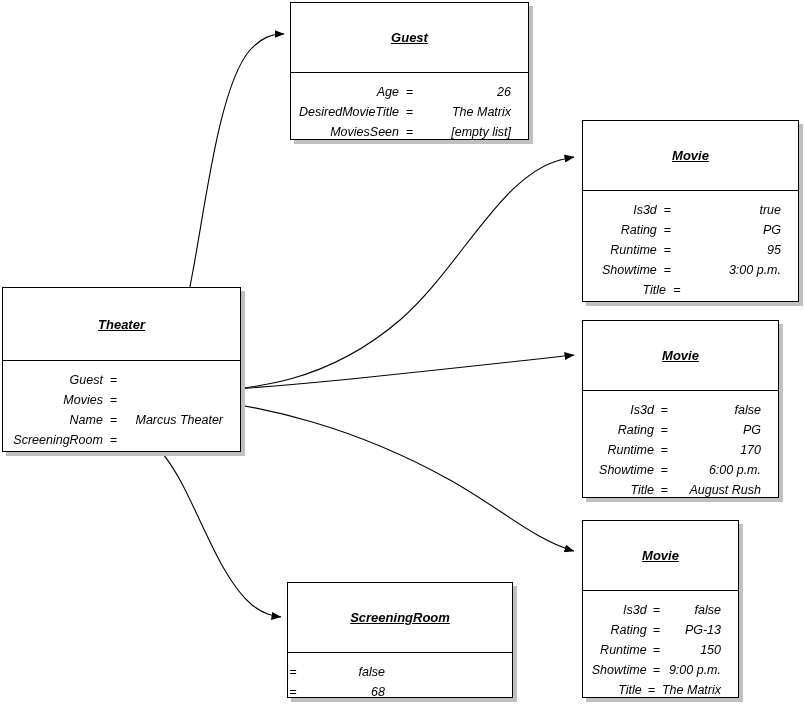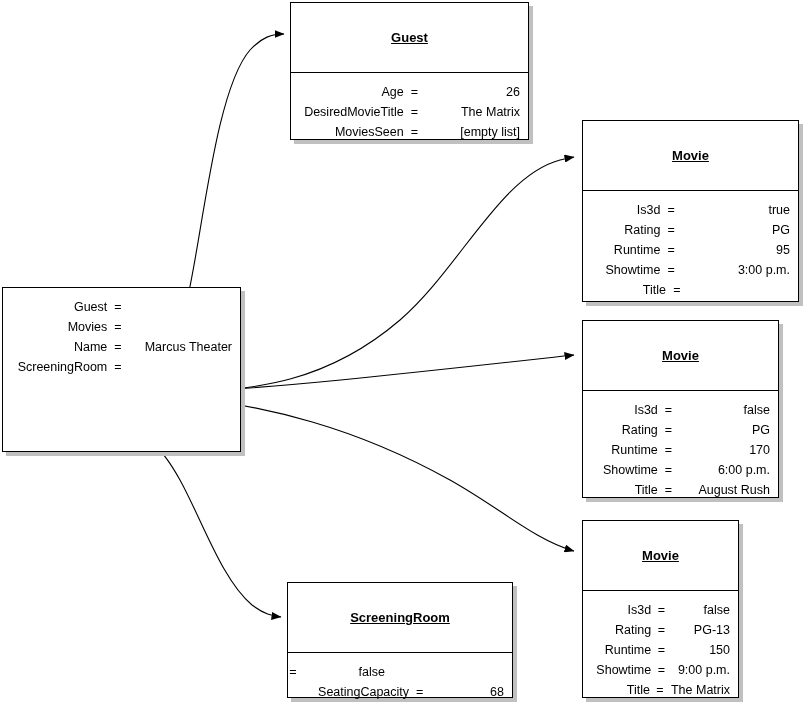--- a/index.html
+++ b/index.html
@@ -13,20 +13,21 @@
     position: relative;
     overflow: hidden;
     font-family: "Liberation Sans", sans-serif;
     color: #000000;
   }
   #canvas {
     position: absolute;
     left: 0; top: 0;
     width: 805px;
     height: 527px;
+    font-style: italic;
   }
   .edge-layer {
     position: absolute;
     left: 0; top: 0;
     width: 805px;
     height: 705px;
     pointer-events: none;
     z-index: 1;
   }
   .obj-box {
@@ -48,21 +49,21 @@
   .obj-title {
     font-size: 13px;
     font-weight: bold;
     text-decoration: underline;
     letter-spacing: 0px;
     white-space: nowrap;
   }
   .obj-attrs {
     box-sizing: border-box;
     width: 100%;
-    padding: 9px 8px 0 0;
+    padding: 9px 17px 0 0;
     display: flex;
     flex-direction: column;
   }
   .attr-row {
     display: flex;
     align-items: baseline;
     font-size: 12.5px;
     line-height: 20px;
     white-space: nowrap;
   }
@@ -149,20 +150,23 @@
       </div>
       <div class="attr-row">
         <span class="attr-name">MoviesSeen</span>
         <span class="attr-eq">=</span>
         <span class="attr-value">[empty list]</span>
       </div>
     </div>
   </div>
 
   <div class="obj-box" id="box-theater">
+    <div class="obj-title-band">
+      <span class="obj-title">Theater</span>
+    </div>
     <div class="obj-attrs">
       <div class="attr-row">
         <span class="attr-name">Guest</span>
         <span class="attr-eq">=</span>
         <span class="attr-value"></span>
       </div>
       <div class="attr-row">
         <span class="attr-name">Movies</span>
         <span class="attr-eq">=</span>
         <span class="attr-value"></span>
@@ -281,20 +285,19 @@
   <div class="obj-box" id="box-screeningroom">
     <div class="obj-title-band">
       <span class="obj-title">ScreeningRoom</span>
     </div>
     <div class="obj-attrs">
       <div class="attr-row">
         <span class="attr-eq">=</span>
         <span class="attr-value">false</span>
       </div>
       <div class="attr-row">
-        <span class="attr-name">SeatingCapacity</span>
         <span class="attr-eq">=</span>
         <span class="attr-value">68</span>
       </div>
     </div>
   </div>
 
 </div>
 
 </body></html>

